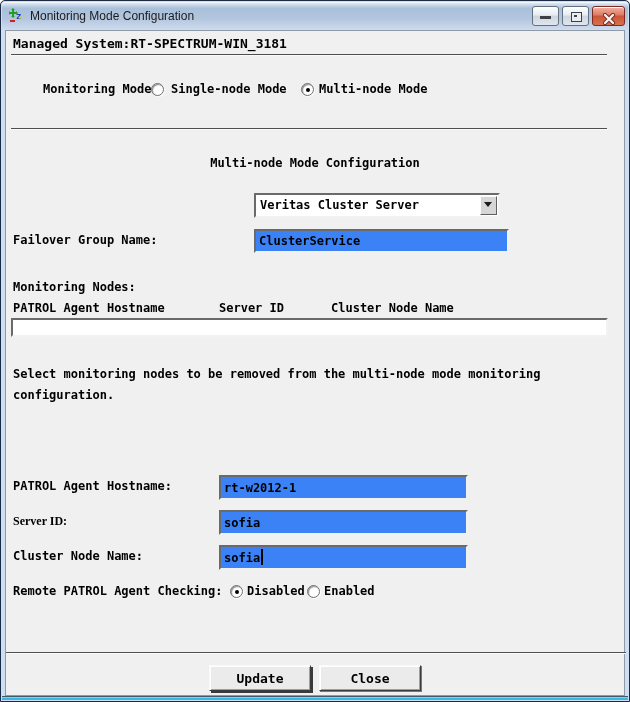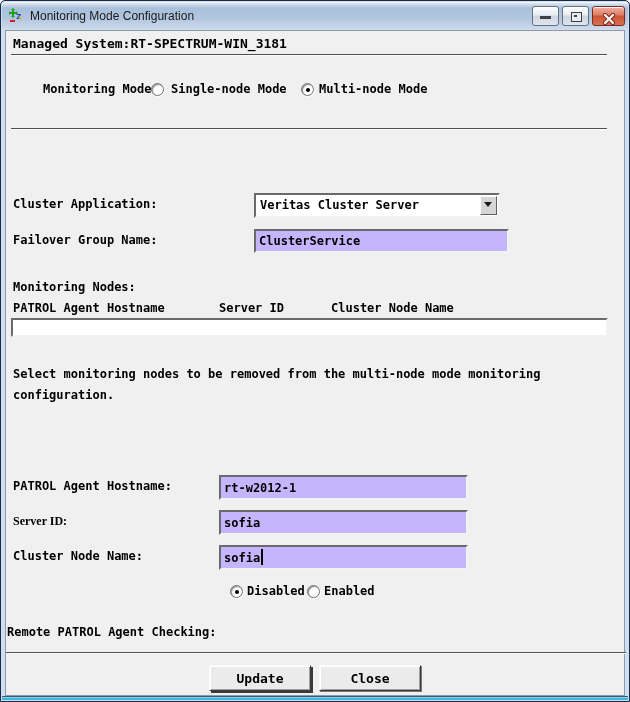--- a/index.html
+++ b/index.html
@@ -51,21 +51,21 @@
   .radio{
     position:absolute;width:13px;height:13px;border-radius:50%;background:#fff;
     box-sizing:border-box;border:1px solid #6e6e6e;
     box-shadow:inset 1px 1px 1px rgba(0,0,0,.45),1px 1px 0 #fcfcfc;cursor:pointer;
   }
   .radio.on::after{
     content:'';position:absolute;left:3.5px;top:3.5px;width:4px;height:4px;
     border-radius:50%;background:#000;
   }
   .tfield{
-    position:absolute;box-sizing:border-box;background:#c4b5fd;
+    position:absolute;box-sizing:border-box;background:#3b82f6;
     border:2px solid;border-color:#6a6a6a #f2f2f2 #f2f2f2 #6a6a6a;
     font-family:"DejaVu Sans Mono",monospace;font-weight:bold;font-size:12px;color:#000;
     padding:0 3px;outline:none;
   }
   .combo{
     position:absolute;box-sizing:border-box;background:#fff;
     border:2px solid;border-color:#6a6a6a #f2f2f2 #f2f2f2 #6a6a6a;cursor:pointer;text-decoration:underline;
   }
   .combo-value{position:absolute;left:4px;top:3px;white-space:pre;}
   .combo-btn{
@@ -127,22 +127,22 @@
     <div class="sep" style="left:5px;top:23px;width:596px;"></div>
 
     <span class="lbl" style="left:7px;top:51px;margin-left:30px;">Monitoring Mode:</span>
     <span class="radio" style="left:145px;top:52px;"></span>
     <span class="lbl" style="left:165px;top:51px;">Single-node Mode</span>
     <span class="radio on" style="left:295px;top:52px;"></span>
     <span class="lbl" style="left:313px;top:51px;">Multi-node Mode</span>
 
     <div class="sep" style="left:5px;top:97px;width:596px;"></div>
 
+    <div class="heading lbl" style="top:125px;">Multi-node Mode Configuration</div>
 
-    <span class="lbl" style="left:7px;top:166px;">Cluster Application:</span>
     <div class="combo" style="left:248px;top:162px;width:246px;height:25px;">
       <span class="combo-value">Veritas Cluster Server</span>
       <span class="combo-btn">
         <span class="combo-arrow"></span>
       </span>
     </div>
 
     <span class="lbl" style="left:7px;top:202px;">Failover Group Name:</span>
     <input class="tfield" style="left: 248px; top: 198px; width: 255px; height: 24px;" value="ClusterService">
 
@@ -157,21 +157,21 @@
     <span class="lbl" style="left:7px;top:448px;">PATROL Agent Hostname:</span>
     <input class="tfield" style="left: 213px; top: 444px; width: 249px; height: 25px;" value="rt-w2012-1">
 
     <span class="lbl" style="left:7px;top:483px;font-family:Liberation Serif, serif;">Server ID:</span>
     <input class="tfield" style="left: 213px; top: 479px; width: 249px; height: 25px;" value="sofia">
 
     <span class="lbl" style="left:7px;top:518px;">Cluster Node Name:</span>
     <input class="tfield" style="left: 213px; top: 514px; width: 249px; height: 25px;" value="sofia">
     <span class="caret" style="left:255px;top:518px;"></span>
 
-    <span class="lbl" style="left:1px;top:553px;margin-top:41px;">Remote PATROL Agent Checking:</span>
+    <span class="lbl" style="left:7px;top:553px;">Remote PATROL Agent Checking:</span>
     <span class="radio on" style="left:224px;top:554px;"></span>
     <span class="lbl" style="left:241px;top:553px;">Disabled</span>
     <span class="radio" style="left:301px;top:554px;"></span>
     <span class="lbl" style="left:318px;top:553px;">Enabled</span>
 
     <div class="sep" style="left:0;top:621px;width:620px;"></div>
 
     <button class="btn default" style="left:203px;top:634px;">Update</button>
     <button class="btn" style="left:313px;top:634px;">Close</button>
 

